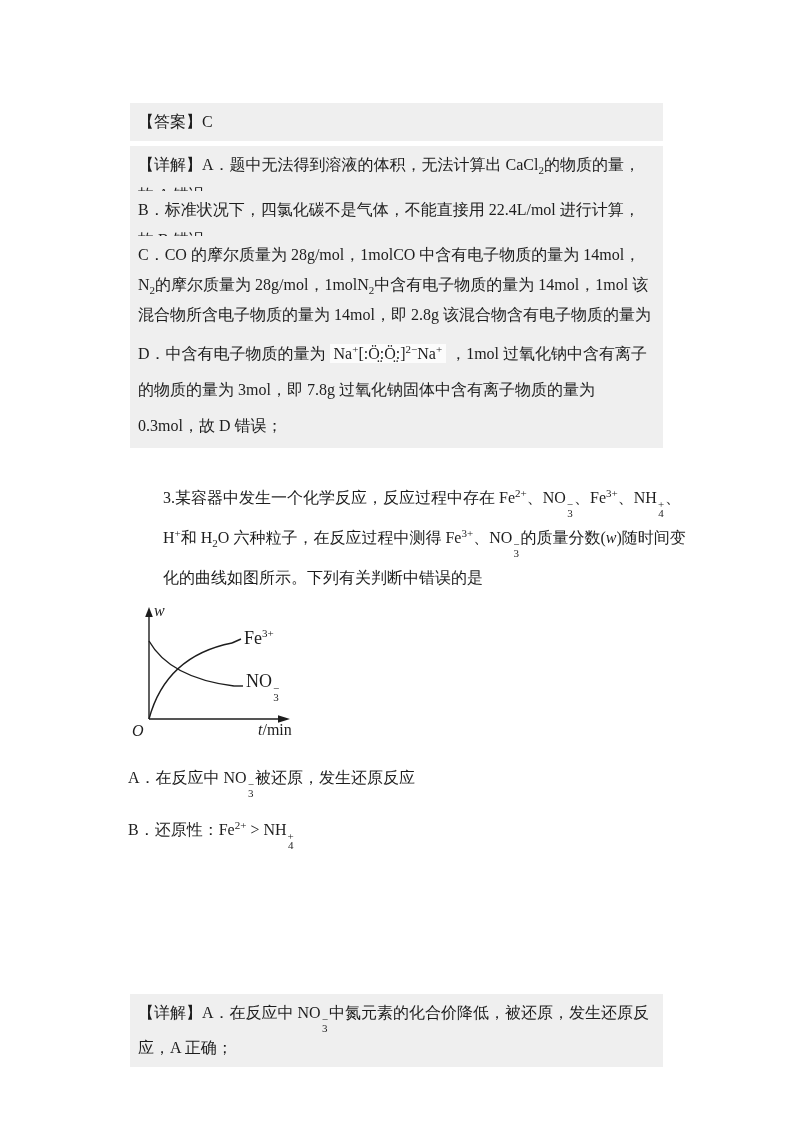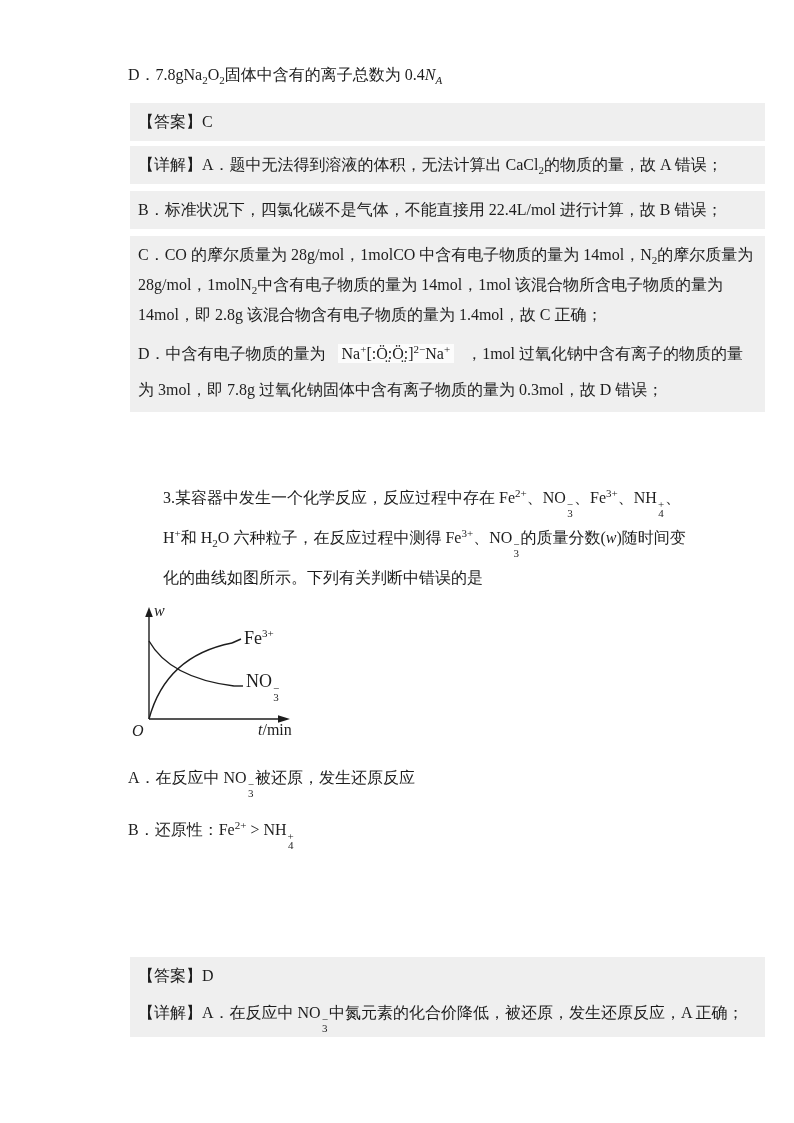--- a/index.html
+++ b/index.html
@@ -11,51 +11,50 @@
     position:relative;
     overflow:hidden;
   }
   .page { position:absolute; inset:0; }
   .para {
     position:absolute; left:128px; width:537px;
     font-size:16px; line-height:30px;
   }
   .stem { line-height:39px;margin-left:35px; }
   .hl {
-    position:absolute; left:130px; width:635px;
+    position:absolute; left:130px; width:533px;
     background:#efefef;
     padding:4px 8px;
     font-size:16px; line-height:30px;
   }
   .det-d { line-height:36px; }
   sub, sup { font-size:11px; line-height:0; }
   i { font-style:italic; }
   .formula {
     background:#fcfcfc;
     padding:1px 4px;
-    margin:0 12px;
+    margin:0 4px;
     white-space:nowrap;
   }
   .stk {
     display:inline-flex; flex-direction:column; align-items:center;
     vertical-align:-5px; line-height:1; margin:0 1px;
   }
   .stk span { font-size:11px; line-height:9px; }
   .chart { position:absolute; left:120px; top:598px; width:270px; height:155px; }
   .chart svg { position:absolute; left:0; top:0; }
   .clab { position:absolute; font-size:16px; white-space:nowrap; }
   .clab.big { font-size:18px; }
   .it { font-style:italic; }
 </style>
 </head>
 <body>
 
 <div class="page">
 
-  <p class="para" style="top:60px">D．7.8gNa<sub>2</sub>O<sub>2</sub>固体中含有的离子总数为 0.4<i>N</i><sub><i>A</i></sub></p>
 
   <div class="hl" style="top:103px">【答案】C</div>
 
   <div class="hl" style="top:146px">【详解】A．题中无法得到溶液的体积，无法计算出 CaCl<sub>2</sub>的物质的量，故 A 错误；</div>
 
   <div class="hl" style="top:191px">B．标准状况下，四氯化碳不是气体，不能直接用 22.4L/mol 进行计算，故 B 错误；</div>
 
   <div class="hl" style="top:236px">C．CO 的摩尔质量为 28g/mol，1molCO 中含有电子物质的量为 14mol，N<sub>2</sub>的摩尔质量为 28g/mol，1molN<sub>2</sub>中含有电子物质的量为 14mol，1mol 该混合物所含电子物质的量为 14mol，即 2.8g 该混合物含有电子物质的量为 1.4mol，故 C 正确；</div>
 
   <div class="hl det-d" style="top:332px">
@@ -104,20 +103,19 @@
         <span>3</span>
       </span>被还原，发生还原反应</p>
 
   <p class="para" style="top:815px">B．还原性：Fe<sup>2+</sup> &gt; NH<span class="stk">
         <span>+</span>
         <span>4</span>
       </span></p>
 
 
 
-  <div class="hl" style="top:957px">【答案】D</div>
 
   <div class="hl" style="top:994px">【详解】A．在反应中 NO<span class="stk">
         <span>−</span>
         <span>3</span>
       </span>中氮元素的化合价降低，被还原，发生还原反应，A 正确；</div>
 
 </div>
 
 </body></html>

